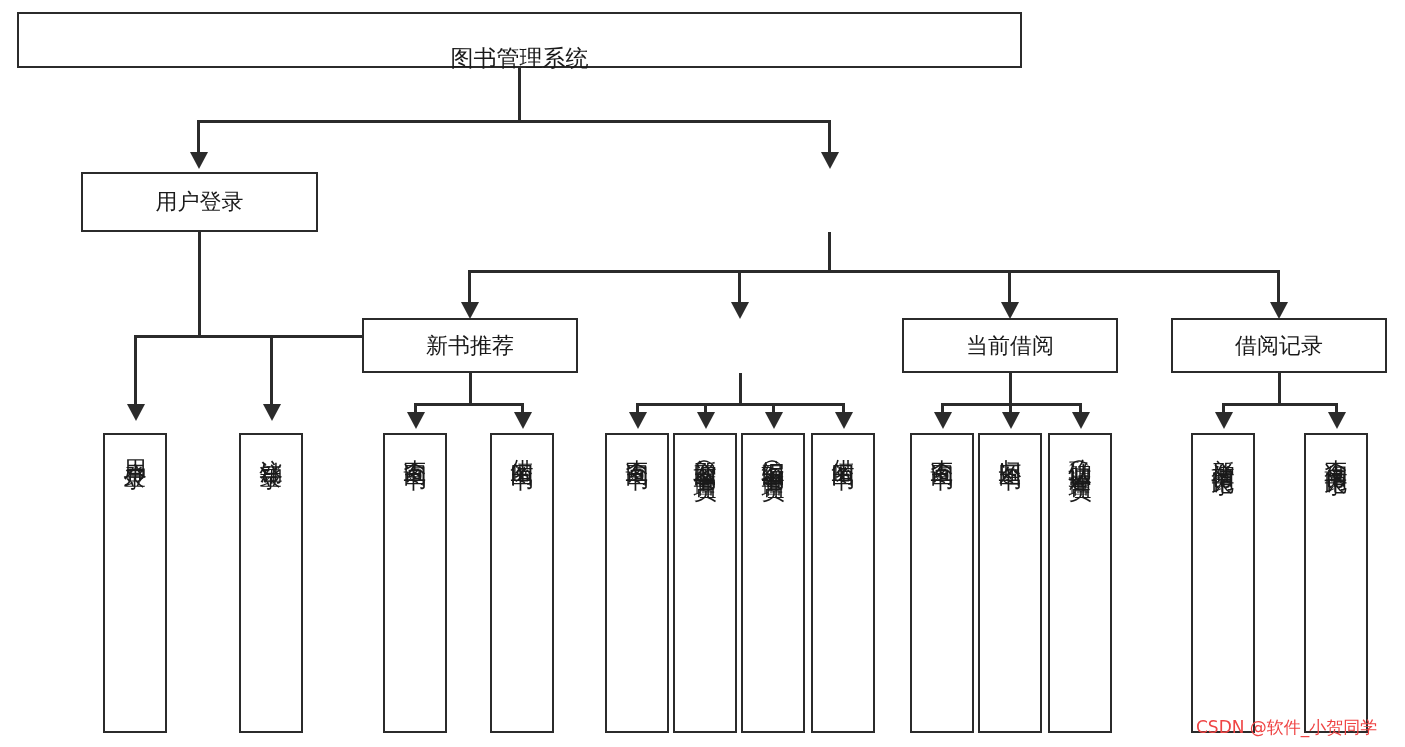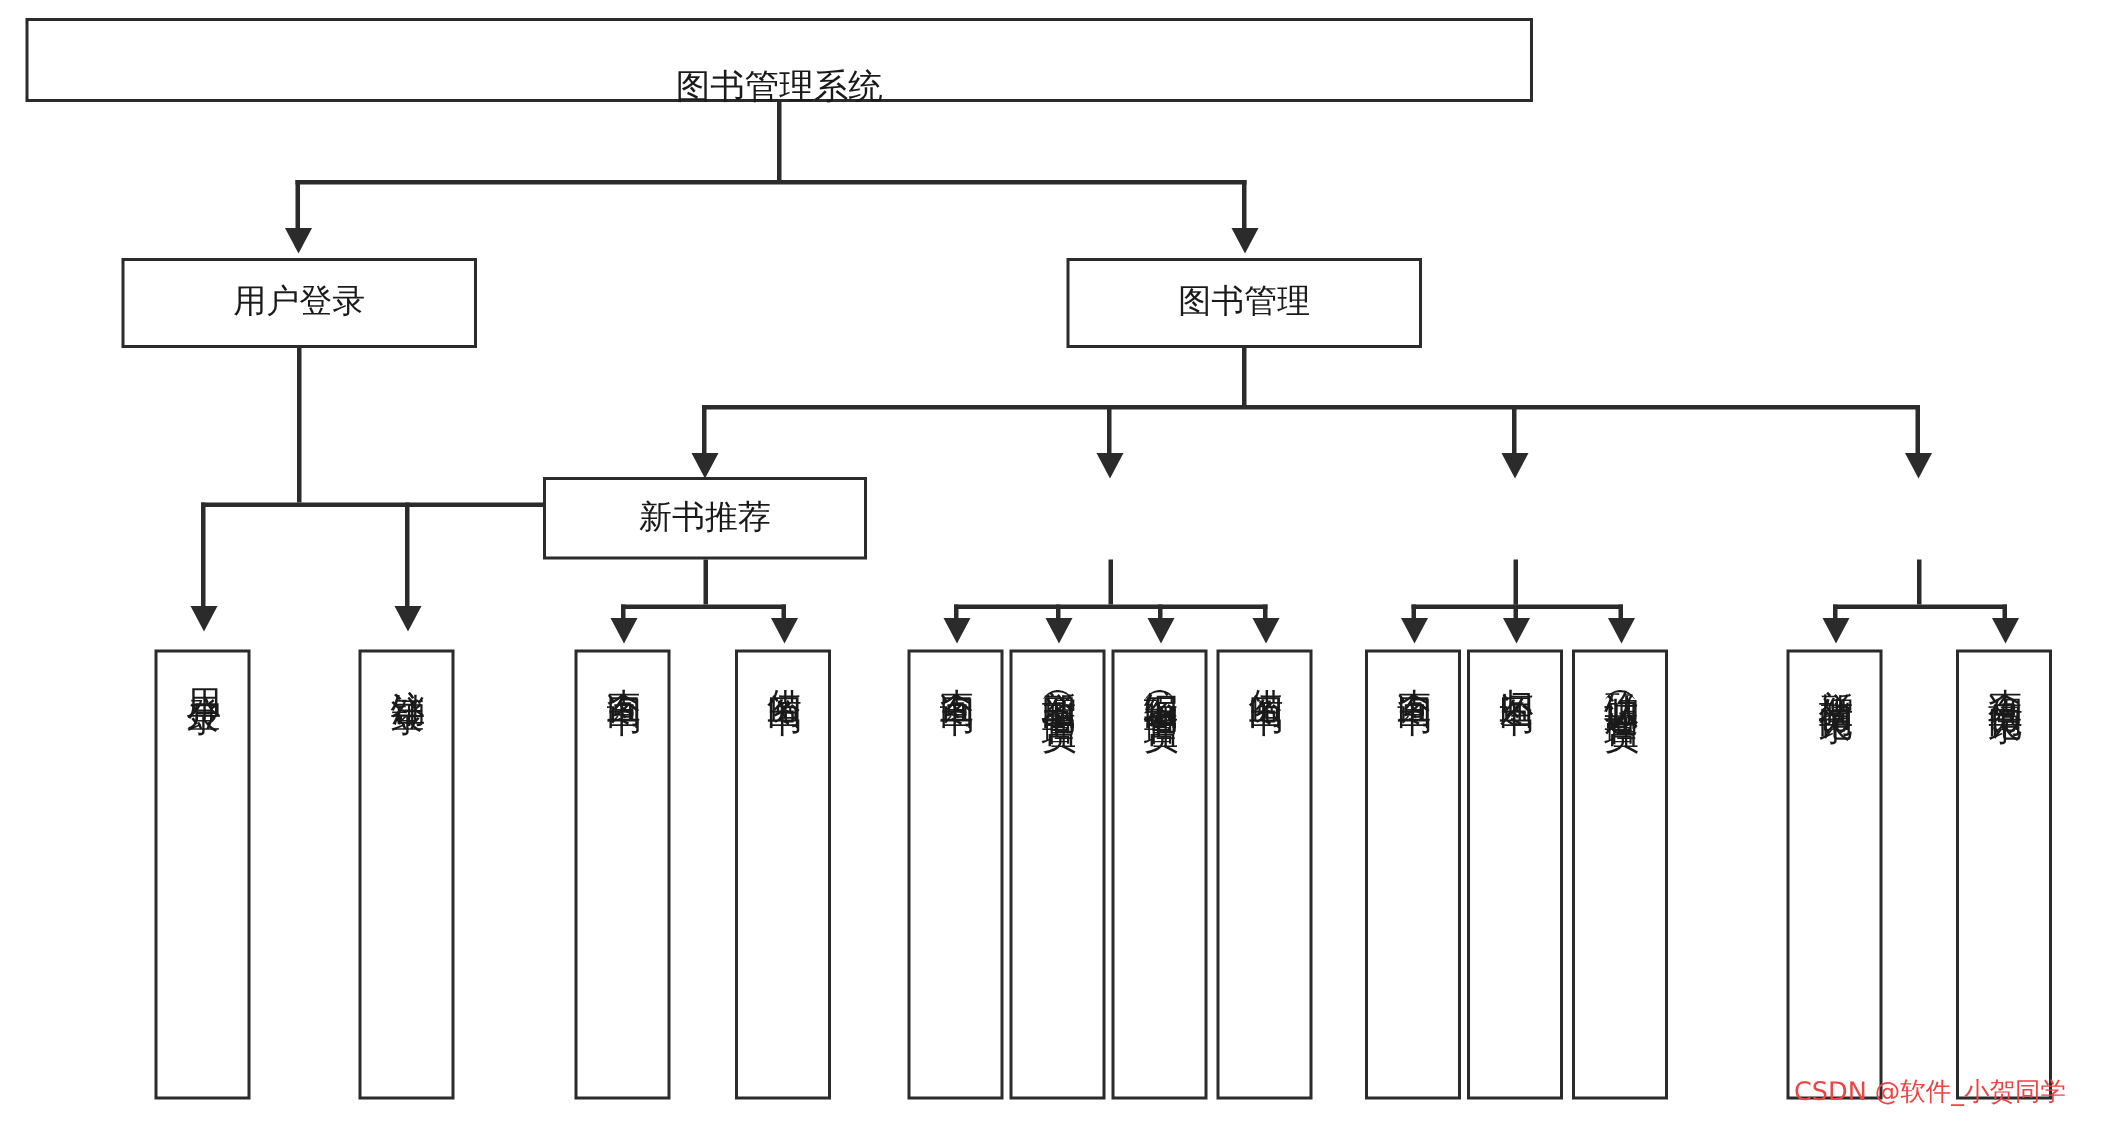--- a/index.html
+++ b/index.html
@@ -97,23 +97,20 @@
 
   <div class="conn-v" style="left:197px; top:120px; width:3px; height:33px;"></div>
   <div class="arrow" style="left:190px; top:152px;"></div>
   <div class="conn-v" style="left:828px; top:120px; width:3px; height:33px;"></div>
   <div class="arrow" style="left:821px; top:152px;"></div>
 
   <div class="node horiz" style="left:81px; top:172px; width:237px; height:60px;">
     <span class="label">用户登录</span>
   </div>
 
-  <div class="node horiz" style="left:711px; top:172px; width:237px; height:60px;">
-    <span class="label">图书管理</span>
-  </div>
 
   <div class="conn-v" style="left:198px; top:232px; width:3px; height:103px;"></div>
   <div class="conn-h" style="left:134px; top:335px; width:264px; height:3px;"></div>
   <div class="conn-v" style="left:134px; top:335px; width:3px; height:70px;"></div>
   <div class="arrow" style="left:127px; top:404px;"></div>
   <div class="conn-v" style="left:270px; top:335px; width:3px; height:70px;"></div>
   <div class="arrow" style="left:263px; top:404px;"></div>
 
   <div class="conn-v" style="left:828px; top:232px; width:3px; height:38px;"></div>
   <div class="conn-h" style="left:468px; top:270px; width:812px; height:3px;"></div>
@@ -122,20 +119,26 @@
   <div class="conn-v" style="left:738px; top:270px; width:3px; height:33px;"></div>
   <div class="arrow" style="left:731px; top:302px;"></div>
   <div class="conn-v" style="left:1008px; top:270px; width:3px; height:33px;"></div>
   <div class="arrow" style="left:1001px; top:302px;"></div>
   <div class="conn-v" style="left:1277px; top:270px; width:3px; height:33px;"></div>
   <div class="arrow" style="left:1270px; top:302px;"></div>
 
   <div class="node horiz" style="left:362px; top:318px; width:216px; height:55px;">
     <span class="label">新书推荐</span>
   </div>
+  <div class="node horiz" style="left:902px; top:318px; width:216px; height:55px;">
+    <span class="label">当前借阅</span>
+  </div>
+  <div class="node horiz" style="left:1171px; top:318px; width:216px; height:55px;">
+    <span class="label">借阅记录</span>
+  </div>
 
   <div class="conn-v" style="left:469px; top:373px; width:3px; height:30px;"></div>
   <div class="conn-h" style="left:414px; top:403px; width:110px; height:3px;"></div>
   <div class="conn-v" style="left:414px; top:403px; width:3px; height:10px;"></div>
   <div class="arrow" style="left:407px; top:412px;"></div>
   <div class="conn-v" style="left:521px; top:403px; width:3px; height:10px;"></div>
   <div class="arrow" style="left:514px; top:412px;"></div>
 
   <div class="conn-v" style="left:739px; top:373px; width:3px; height:30px;"></div>
   <div class="conn-h" style="left:636px; top:403px; width:209px; height:3px;"></div>

